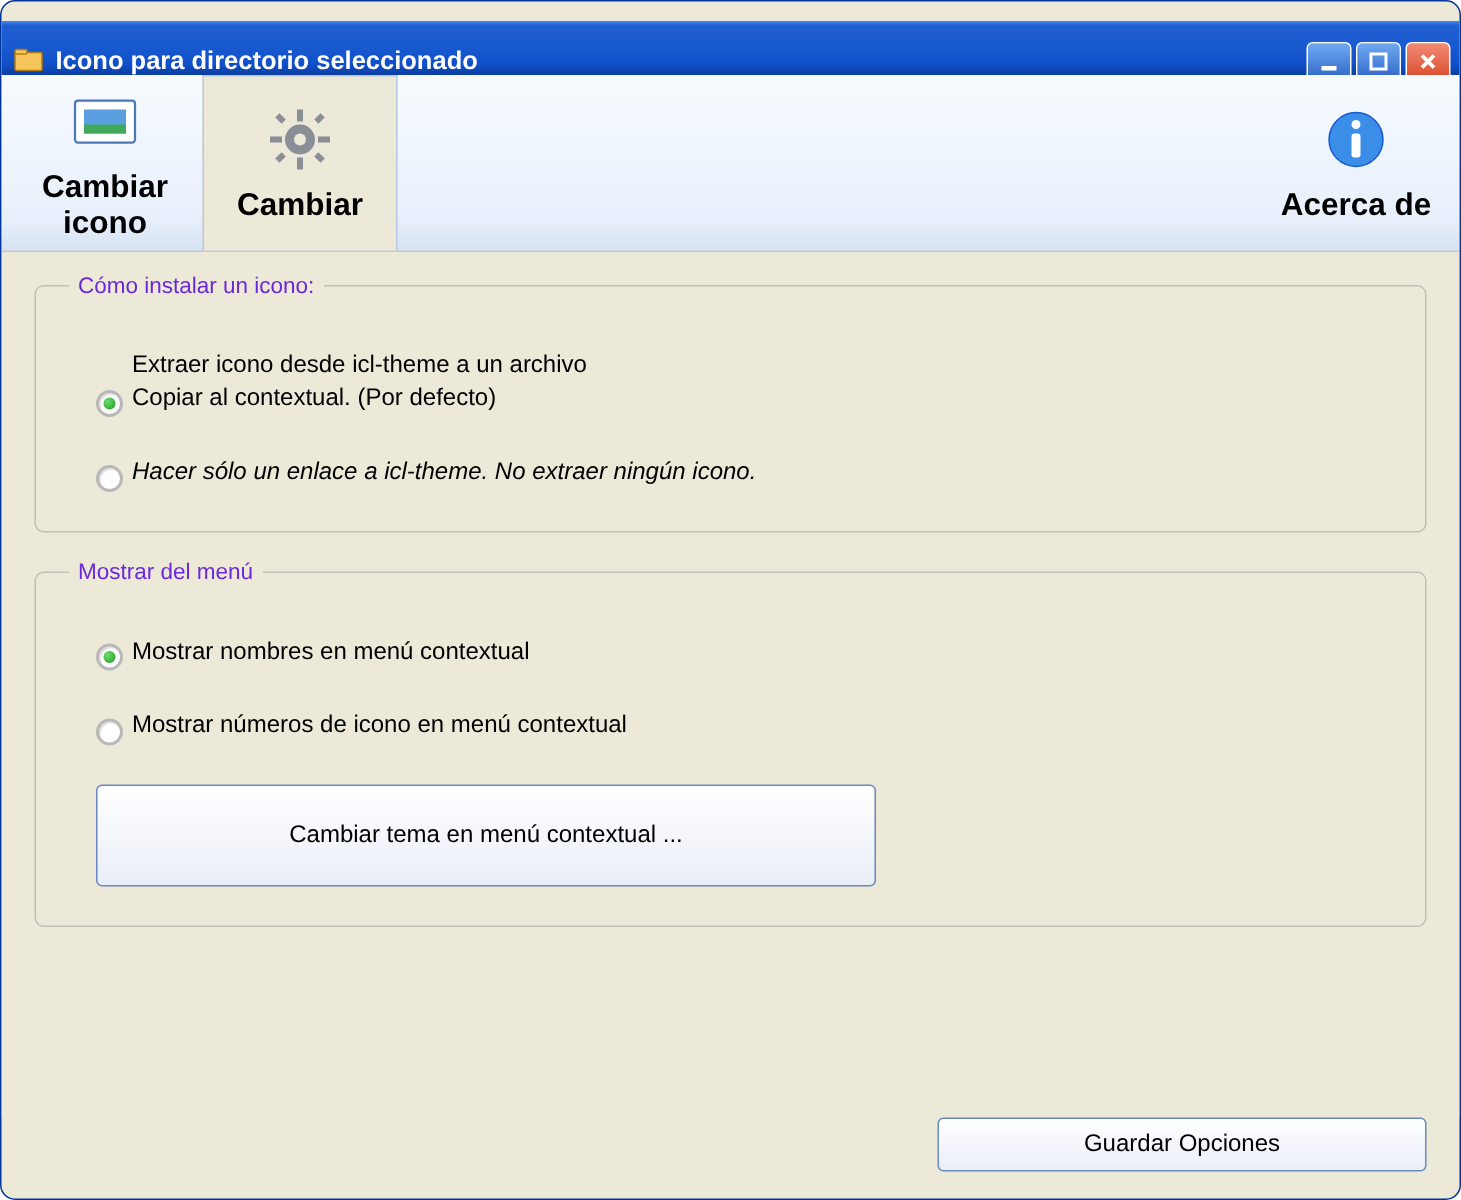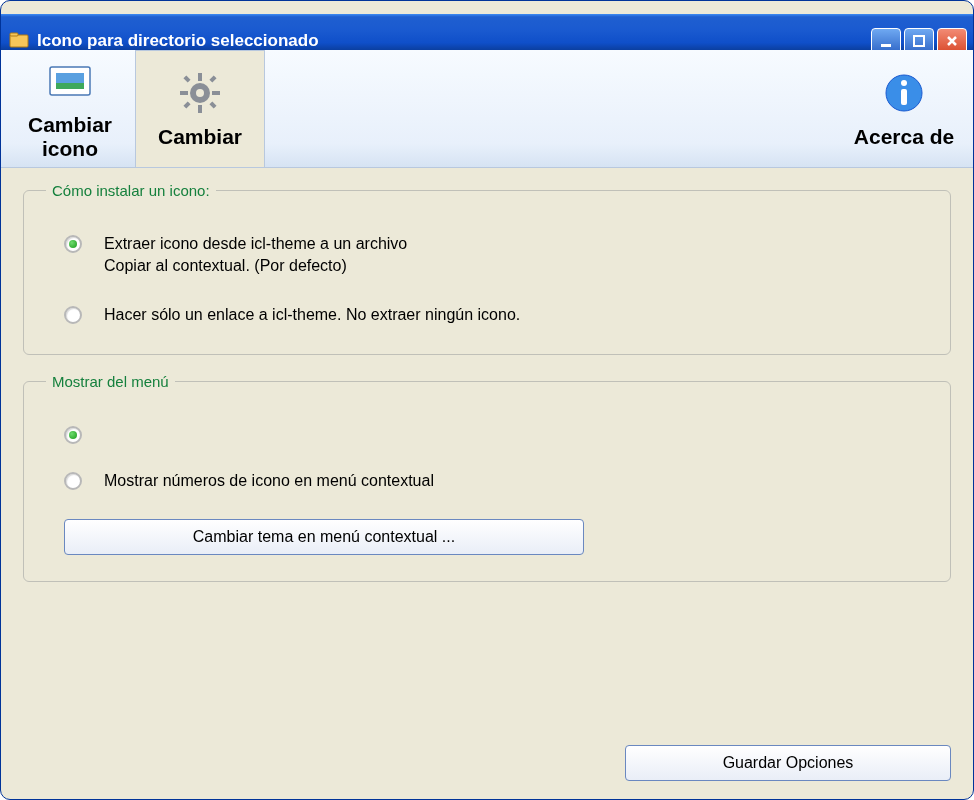--- a/index.html
+++ b/index.html
@@ -82,32 +82,32 @@
   background: #ece9d8;
   overflow: hidden;
 }
 fieldset {
   border: 1px solid #c0c0b8;
   border-radius: 6px;
   padding: 18px 22px 22px 22px;
   margin-bottom: 18px;
 }
 legend {
-  color: #15803d;
+  color: #6d28d9;
   font-size: 15px;
   padding: 0 6px;
   margin-top: 40px;
 }
 .radio-row {
   display: flex;
-  align-items: flex-start;
+  align-items: flex-end;
   margin: 16px 0 28px 18px;
-  gap: 22px;
-}
-.radio-row:last-child { margin-bottom: 6px; }
+  gap: 6px;
+}
+.radio-row:last-child { margin-bottom: 6px; font-style: italic; }
 .radio-outer {
   width: 18px; height: 18px;
   border: 2px solid #b8b8b8;
   border-radius: 50%;
   background: #fff;
   display: inline-flex;
   align-items: center; justify-content: center;
   flex-shrink: 0;
   position: relative;
   top: 2px;
@@ -119,21 +119,21 @@
 }
 .radio-label {
   font-size: 16px;
   color: #000;
   line-height: 1.35;
 }
 .long-btn {
   display: block;
   width: 520px;
   margin: 8px 0 4px 18px;
-  padding: 8px 0;
+  padding: 24px 0;
   text-align: center;
   font-size: 16px;
   background: linear-gradient(to bottom,#ffffff,#e9eef7);
   border: 1px solid #6a88c0;
   border-radius: 4px;
   cursor: pointer;
 }
 .footer {
   display: flex;
   justify-content: flex-end;
@@ -248,20 +248,21 @@
       </label>
     </fieldset>
 
     <fieldset>
       <legend>Mostrar del menú</legend>
 
       <label class="radio-row">
         <span class="radio-outer">
             <span class="radio-dot"></span>
           </span>
+        <span class="radio-label">Mostrar nombres en menú contextual</span>
       </label>
 
       <label class="radio-row">
         <span class="radio-outer"></span>
         <span class="radio-label">Mostrar números de icono en menú contextual</span>
       </label>
 
       <button class="long-btn">Cambiar tema en menú contextual ...</button>
     </fieldset>
 

